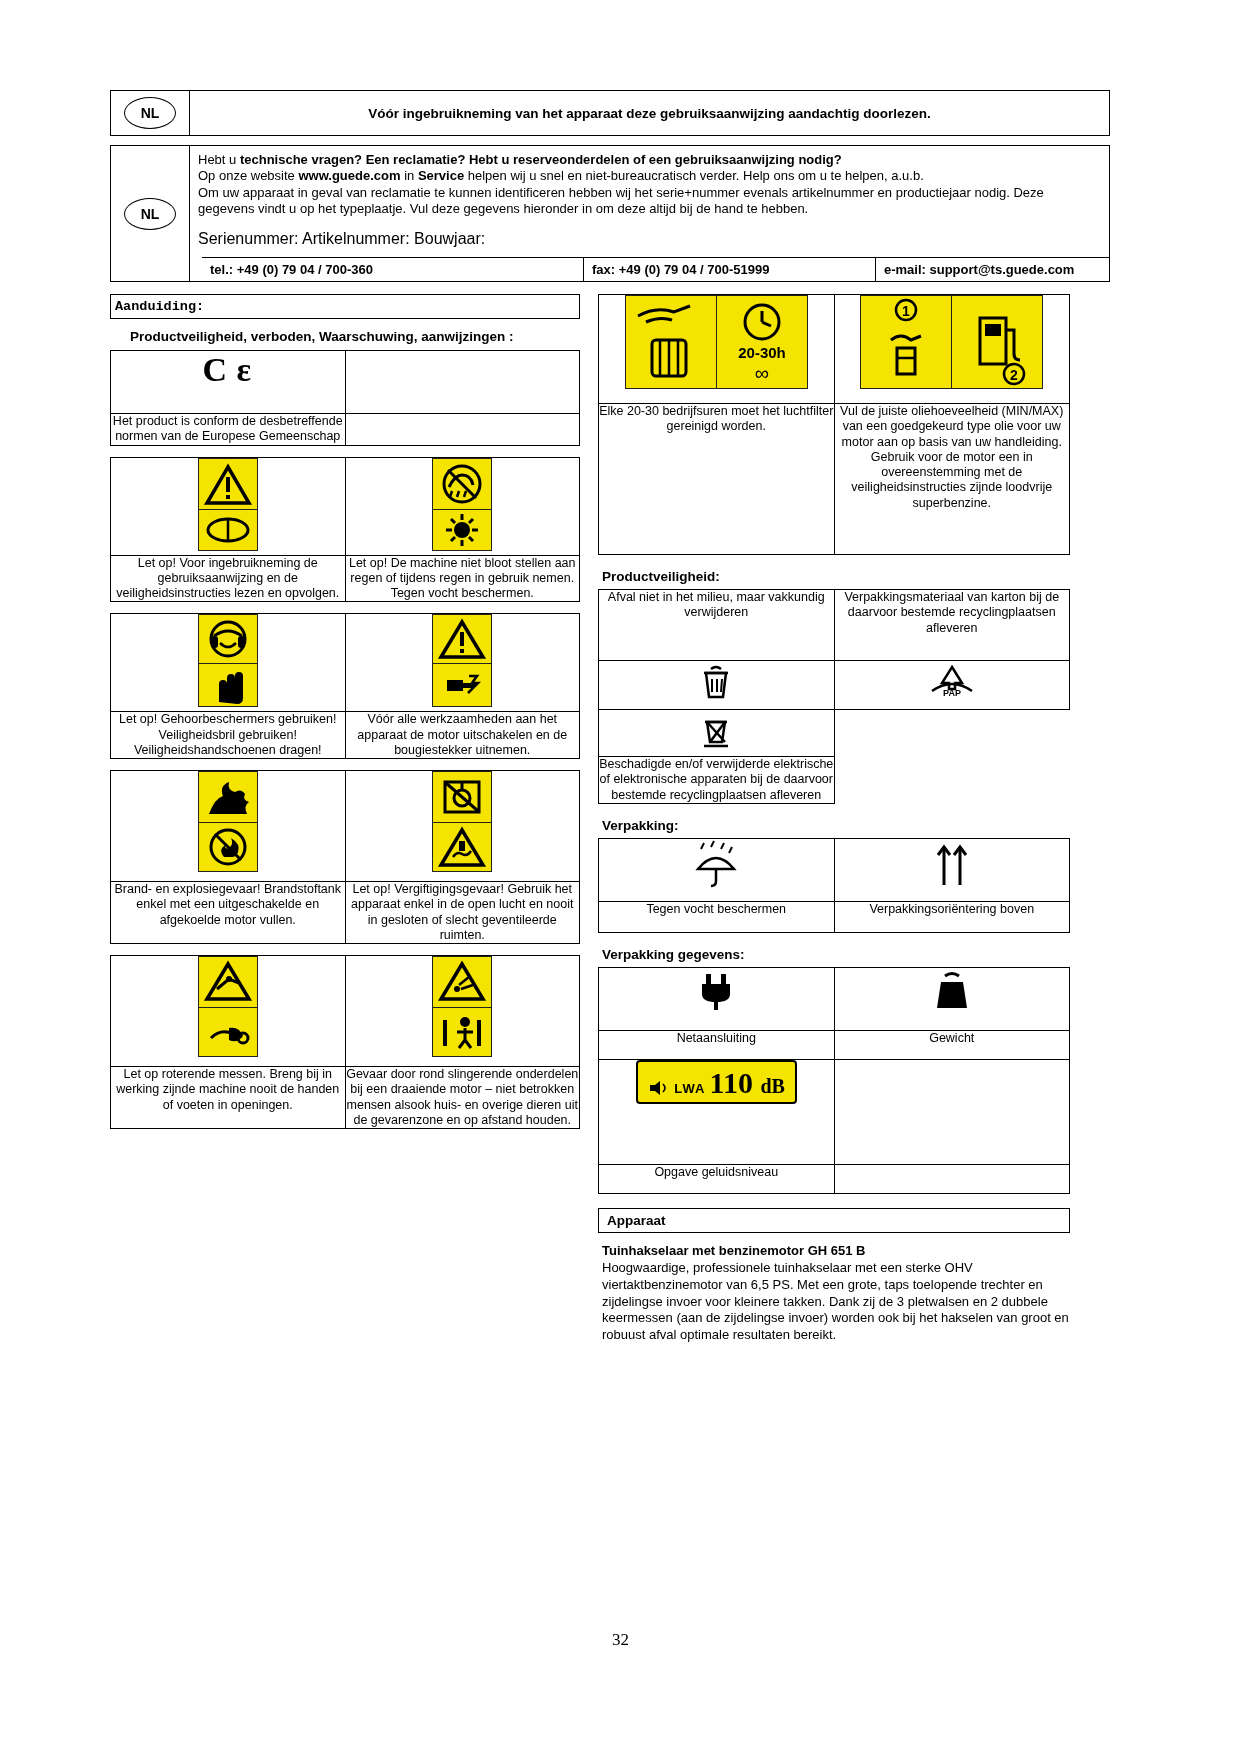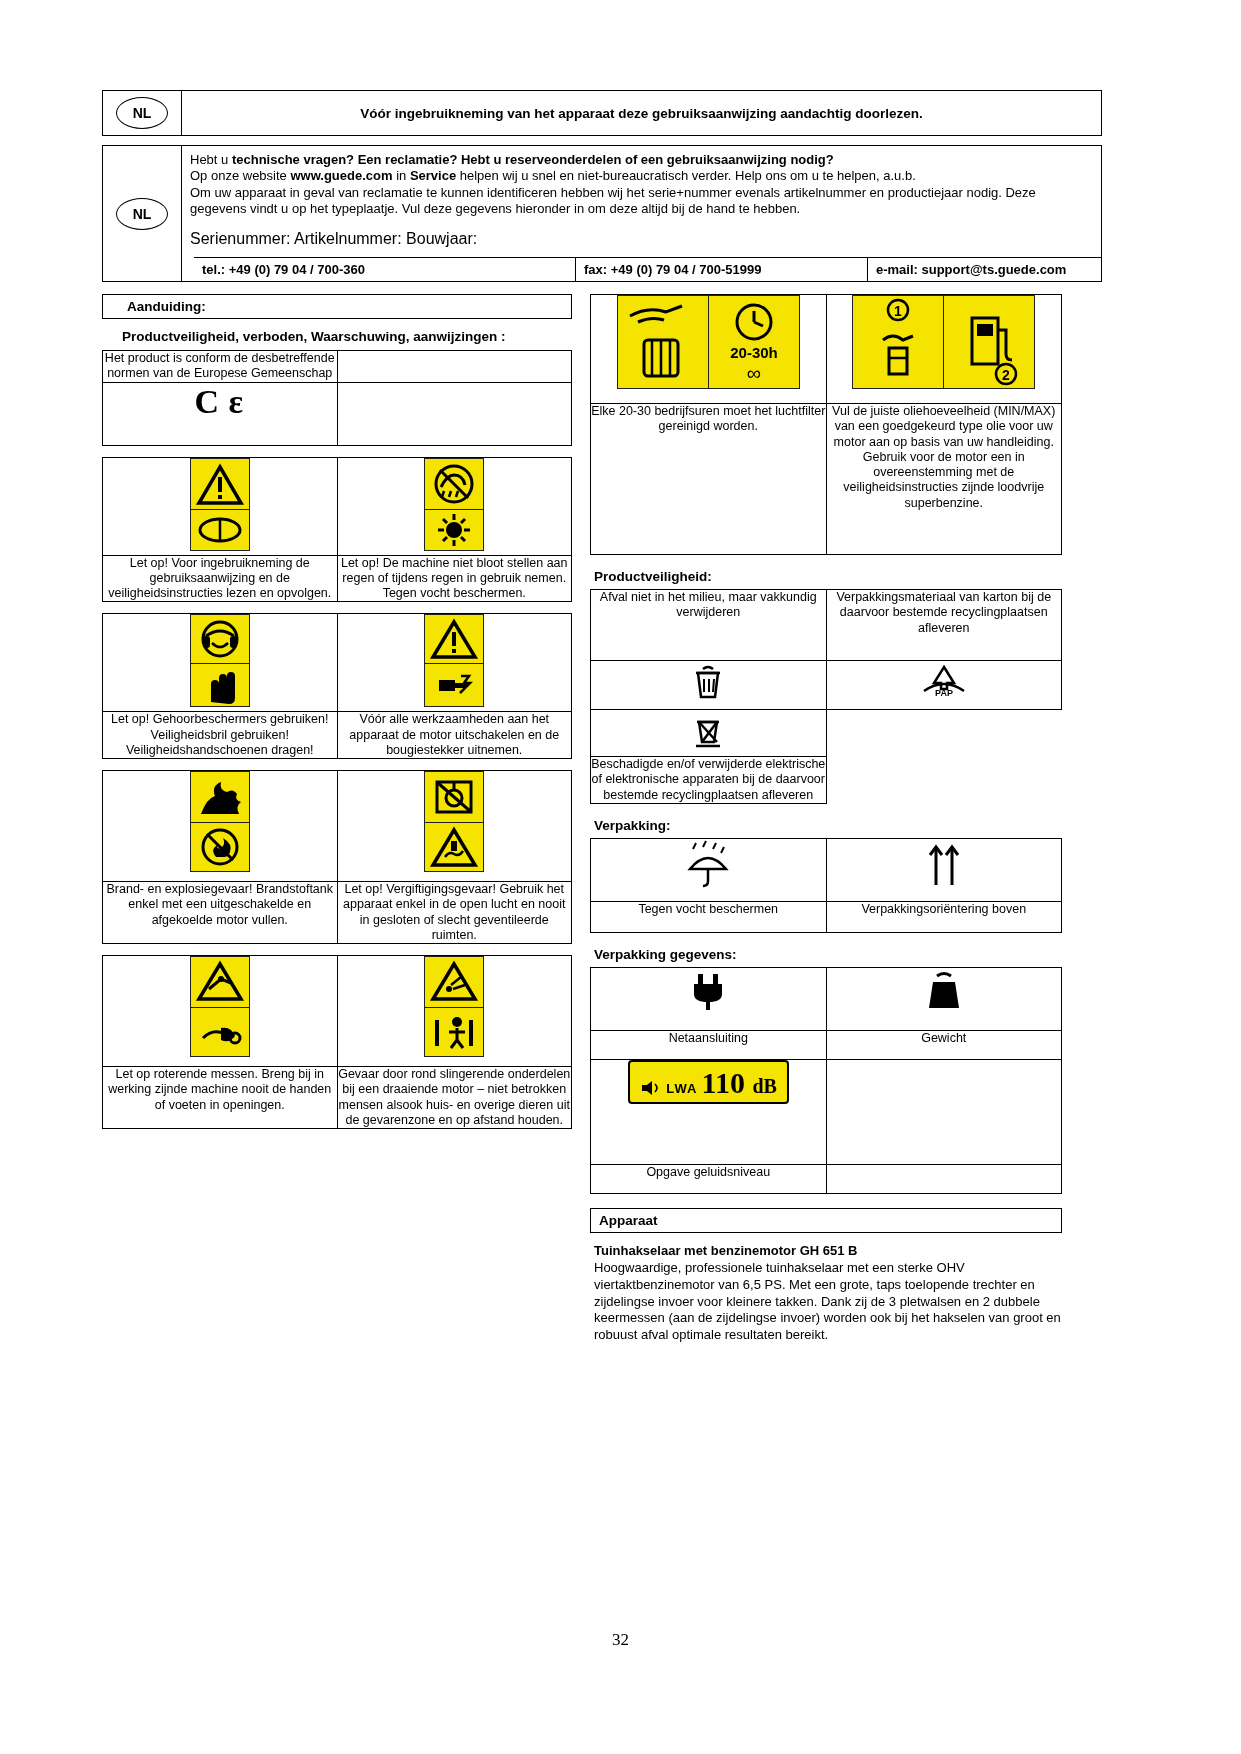--- a/index.html
+++ b/index.html
@@ -1,18 +1,18 @@
 <!DOCTYPE html>
 <html><head>
 <meta charset="utf-8">
 <style>
   html,body{margin:0;padding:0;background:#fff;}
   body{width:1241px;height:1754px;font-family:"Liberation Sans",sans-serif;color:#000;position:relative;}
   .page{position:absolute;left:0;top:0;width:1241px;height:1754px;}
-  .inner{position:absolute;left:102px;top:90px;width:1000px;}
+  .inner{position:absolute;left:110px;top:90px;width:1000px;}
 
   
   .topbox{border:1px solid #000;display:flex;align-items:stretch;}
   .nlcell{width:78px;display:flex;align-items:center;justify-content:center;border-right:1px solid #000;padding:6px 0;}
   .nlbadge{width:50px;height:30px;border:1.5px solid #000;border-radius:50%;display:flex;align-items:center;justify-content:center;font-size:14px;font-weight:bold;}
   .topbox .txt{flex:1;display:flex;align-items:center;justify-content:center;font-size:13.5px;font-weight:bold;padding:8px 6px;text-align:center;}
 
   .avbox{border:1px solid #000;margin-top:9px;padding:5px 8px;font-size:13.5px;font-weight:bold;}
 
   .servicebox{border:1px solid #000;margin-top:9px;display:flex;}
@@ -24,21 +24,21 @@
   .contactrow>div{padding:4px 8px;}
   .c1{width:365px;border-right:1px solid #000;}
   .c2{width:275px;border-right:1px solid #000;}
   .c3{flex:1;}
 
   
   .cols{display:flex;gap:18px;margin-top:12px;}
   .colL{width:470px;}
   .colR{width:472px;}
 
-  .hdrbox{border:1px solid #000;padding:4px 24px;font-size:13.5px;font-weight:bold;}
+  .hdrbox{border:1px solid #000;padding:4px 4px;font-size:13.5px;font-weight:bold;font-family:Liberation Mono, monospace;}
   .subhdr{font-size:13.5px;font-weight:bold;margin:10px 0 6px 20px;}
   .subhdr2{font-size:13.5px;font-weight:bold;margin:14px 0 5px 4px;}
 
   table.grid{border-collapse:collapse;width:100%;table-layout:fixed;}
   table.grid td{border:1px solid #000;vertical-align:top;padding:0;}
   .imgcell{text-align:center;padding:6px 0;vertical-align:middle;}
   .capcell{text-align:center;font-size:12.5px;line-height:1.22;padding:5px 6px 7px 6px;vertical-align:top;}
   .capmid{vertical-align:middle;}
   .nb{border:none !important;}
 
@@ -106,27 +106,27 @@
 
       <div class="colL">
 
         <div class="hdrbox">Aanduiding:</div>
 
         <div class="subhdr">Productveiligheid, verboden, Waarschuwing, aanwijzingen :</div>
 
         <table class="grid">
           <tbody>
               <tr>
-            <td class="capcell">Het product is conform de desbetreffende normen van de Europese Gemeenschap</td>
-            <td></td>
-          </tr>
-          <tr>
             <td class="imgcell" style="height:62px">
               <span class="ce">C ε</span>
             </td>
+            <td></td>
+          </tr>
+          <tr>
+            <td class="capcell">Het product is conform de desbetreffende normen van de Europese Gemeenschap</td>
             <td></td>
           </tr>
         </tbody>
           </table>
 
         <div class="gap"></div>
 
         <table class="grid">
           <tbody>
               <tr>

